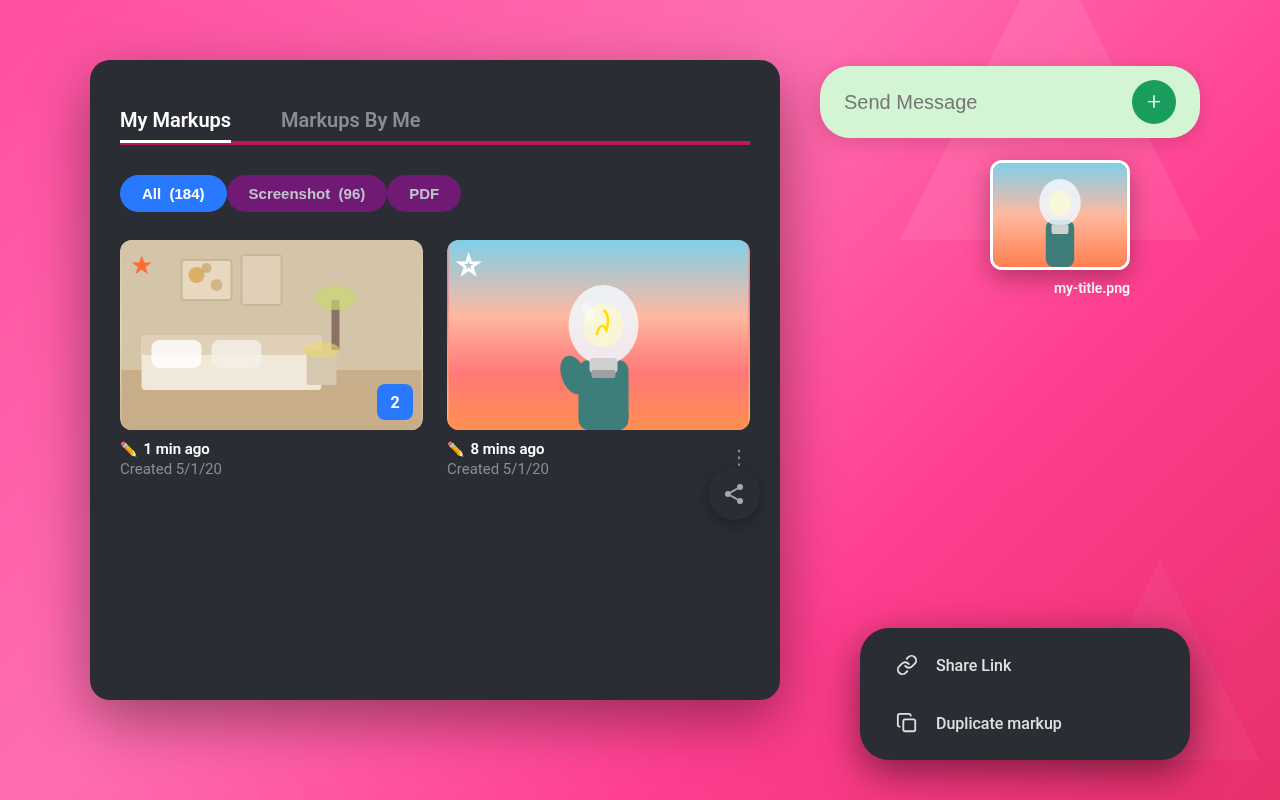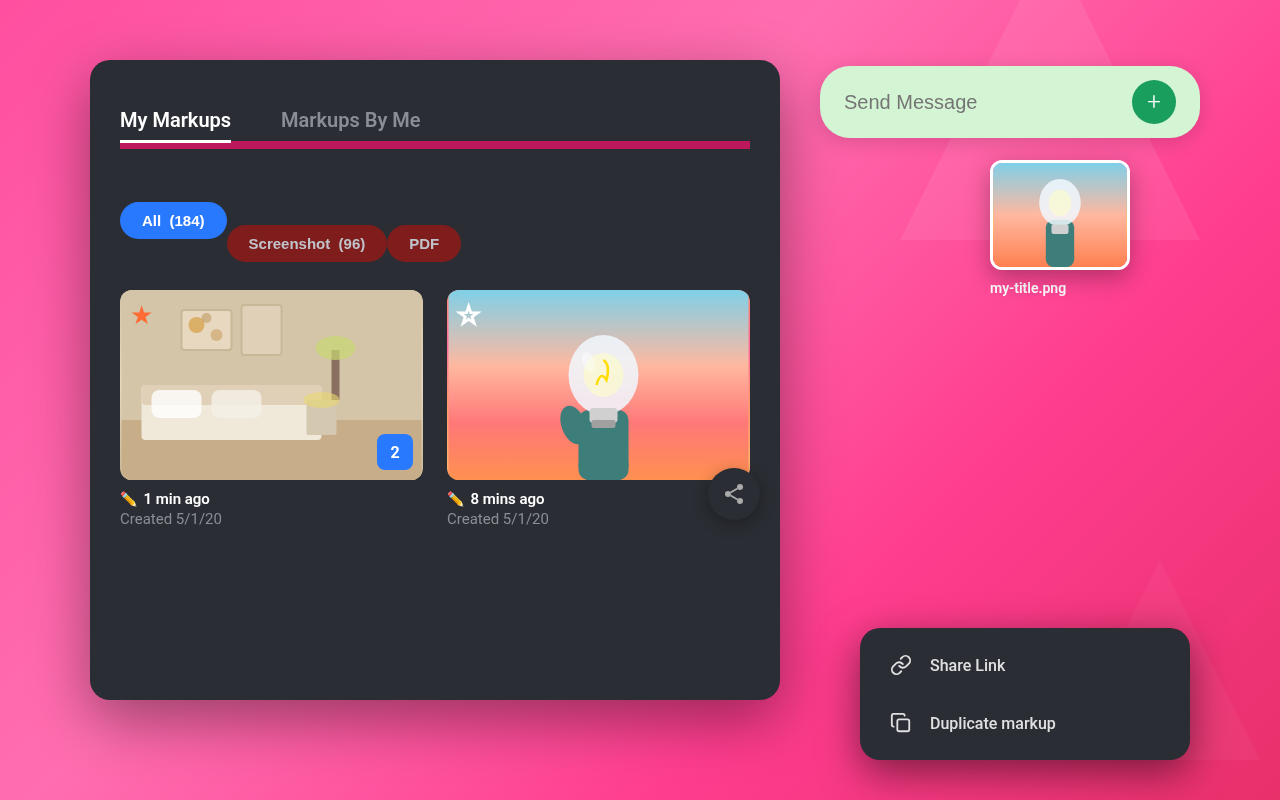--- a/index.html
+++ b/index.html
@@ -49,21 +49,21 @@
       border-radius: 20px;
       padding: 40px 30px 30px;
       box-shadow: 0 20px 60px rgba(0,0,0,0.4);
     }
 
     
     .tabs {
       display: flex;
       gap: 0;
       margin-bottom: 30px;
-      border-bottom: 8px solid #be185d;
+      border-bottom: 4px solid #be185d;
     }
     .tab {
       padding: 8px 0;
       font-size: 20px;
       font-weight: 600;
       cursor: pointer;
       color: #8a8d94;
       margin-right: 50px;
       border-bottom: 3px solid transparent;
       margin-bottom: -2px;
@@ -86,23 +86,22 @@
       font-size: 15px;
       font-weight: 600;
       cursor: pointer;
       border: none;
     }
     .filter-btn.active {
       background: #2979ff;
       color: #ffffff;
     }
     .filter-btn.inactive {
-      background: #7f1d1d;
+      background: #701a75;
       color: #c0c3ca;
-      margin-top: 46px;
     }
 
     
     .grid {
       display: grid;
       grid-template-columns: 1fr 1fr;
       gap: 24px;
     }
 
     .card {
@@ -241,21 +240,21 @@
       line-height: 1;
     }
 
     
     .float-image {
       position: absolute;
       right: 20px;
       top: 100px;
       display: flex;
       flex-direction: column;
-      align-items: flex-start;
+      align-items: flex-end;
       gap: 10px;
     }
     .float-img-box {
       width: 140px;
       height: 110px;
       border-radius: 12px;
       overflow: hidden;
       border: 3px solid #ffffff;
       box-shadow: 0 8px 24px rgba(0,0,0,0.3);
       position: relative;
@@ -271,22 +270,22 @@
       font-weight: 600;
     }
 
     
     .context-menu {
       position: absolute;
       right: 0;
       bottom: 0;
       width: 330px;
       background: #2a2d33;
-      border-radius: 20px;
-      padding: 8px 4px;
+      border-radius: 29px;
+      padding: 8px 10px;
       box-shadow: 0 12px 40px rgba(0,0,0,0.5);
       overflow: hidden;
     }
     .menu-item {
       display: flex;
       align-items: center;
       gap: 16px;
       padding: 18px 24px;
       cursor: pointer;
       color: #e0e0e0;

